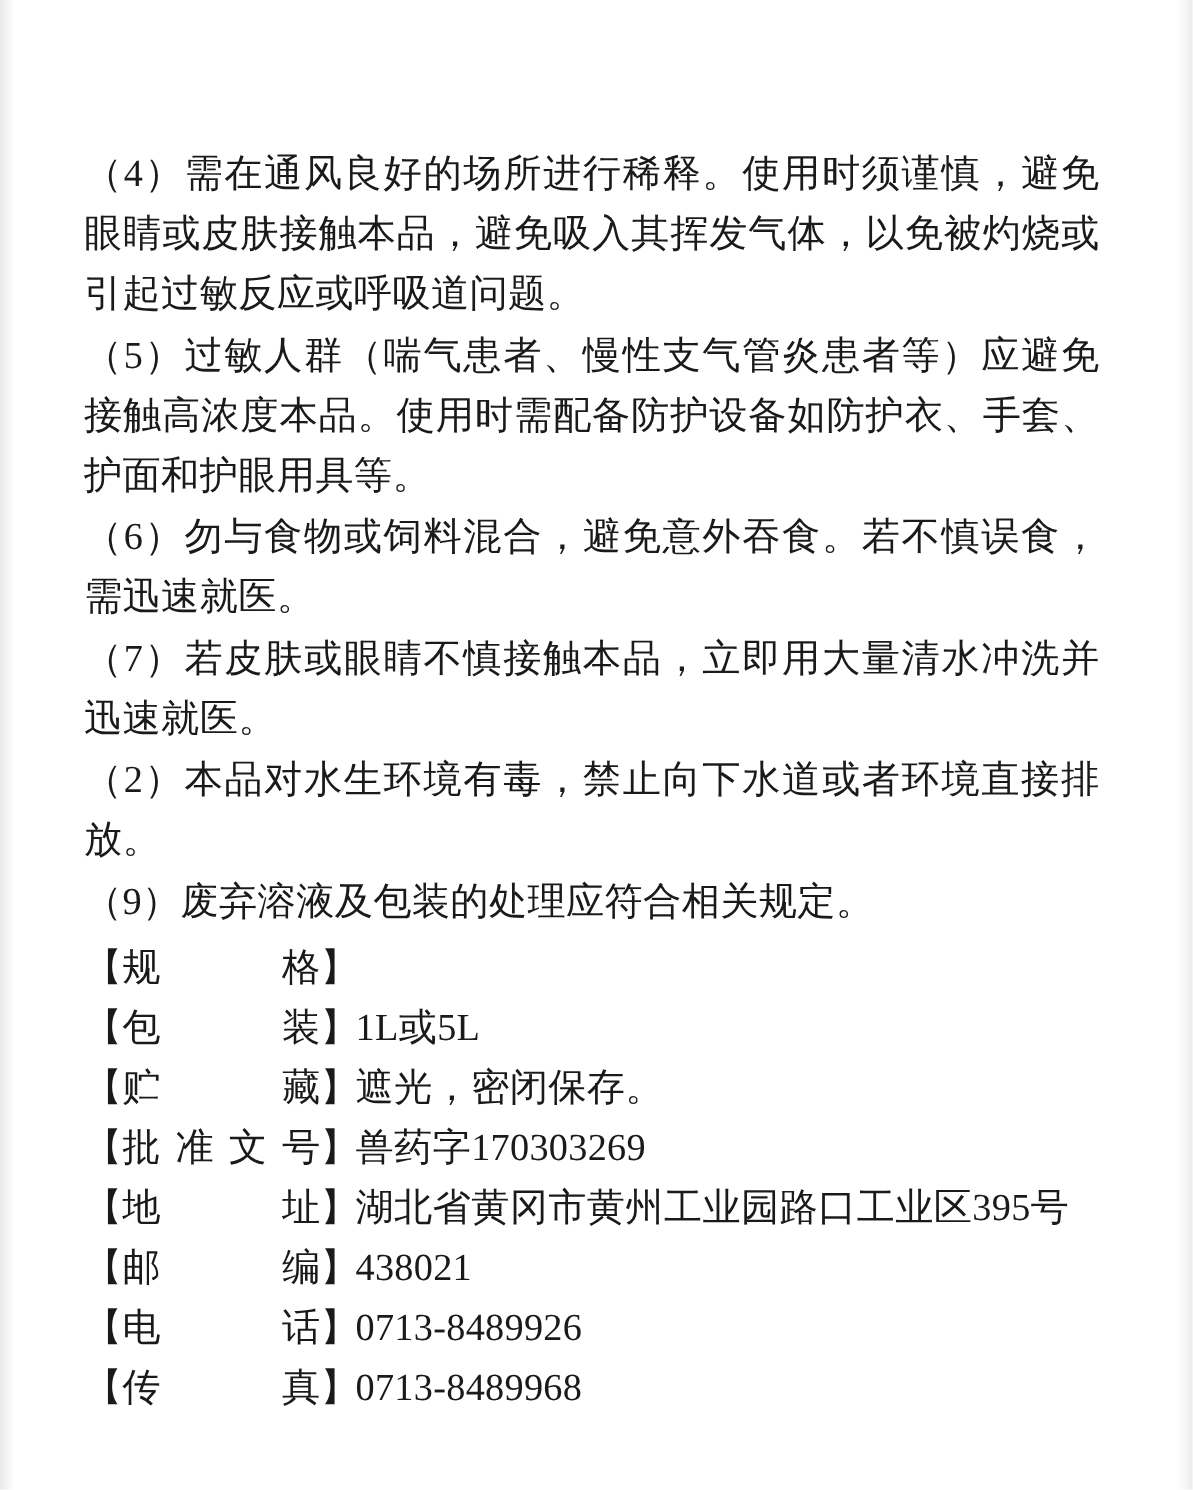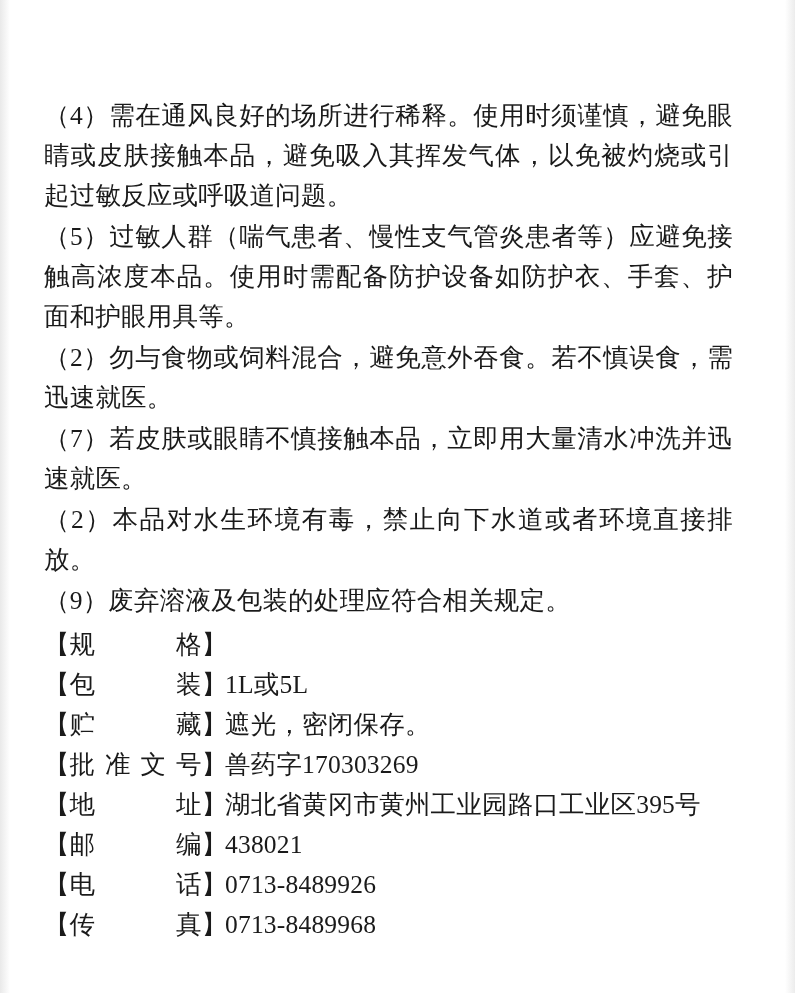--- a/index.html
+++ b/index.html
@@ -12,21 +12,21 @@
     height: 993px;
     font-family: "Liberation Serif", "DejaVu Serif", serif;
     color: #1a1a1a;
     overflow: hidden;
     position: relative;
   }
   .page {
     width: 795px;
     height: 993px;
     box-sizing: border-box;
-    padding: 96px 62px 0 44px;
+    padding: 96px 62px 0 56px;
     background: #ffffff;
     position: relative;
   }
   
   .page::before {
     content: "";
     position: absolute;
     left: 0; top: 0; bottom: 0;
     width: 10px;
     background: linear-gradient(to right, #e9e9e9, #ffffff);
@@ -83,21 +83,21 @@
   }
 </style>
 </head>
 <body>
 
 <div class="page">
 
   <div class="body-text">
     <p class="para indent">（4）需在通风良好的场所进行稀释。使用时须谨慎，避免眼睛或皮肤接触本品，避免吸入其挥发气体，以免被灼烧或引起过敏反应或呼吸道问题。</p>
     <p class="para indent">（5）过敏人群（喘气患者、慢性支气管炎患者等）应避免接触高浓度本品。使用时需配备防护设备如防护衣、手套、护面和护眼用具等。</p>
-    <p class="para indent">（2）勿与食物或饲料混合，避免意外吞食。若不慎误食，需迅速就医。</p>
+    <p class="para indent">（6）勿与食物或饲料混合，避免意外吞食。若不慎误食，需迅速就医。</p>
     <p class="para indent">（7）若皮肤或眼睛不慎接触本品，立即用大量清水冲洗并迅速就医。</p>
     <p class="para indent">（2）本品对水生环境有毒，禁止向下水道或者环境直接排放。</p>
     <p class="para indent">（9）废弃溶液及包装的处理应符合相关规定。</p>
   </div>
 
   <div class="fields">
 
     <div class="field-row">
       <span class="field-label"><span class="bk">【</span><span class="spread">规　　格</span><span class="bk">】</span></span>
     </div>

